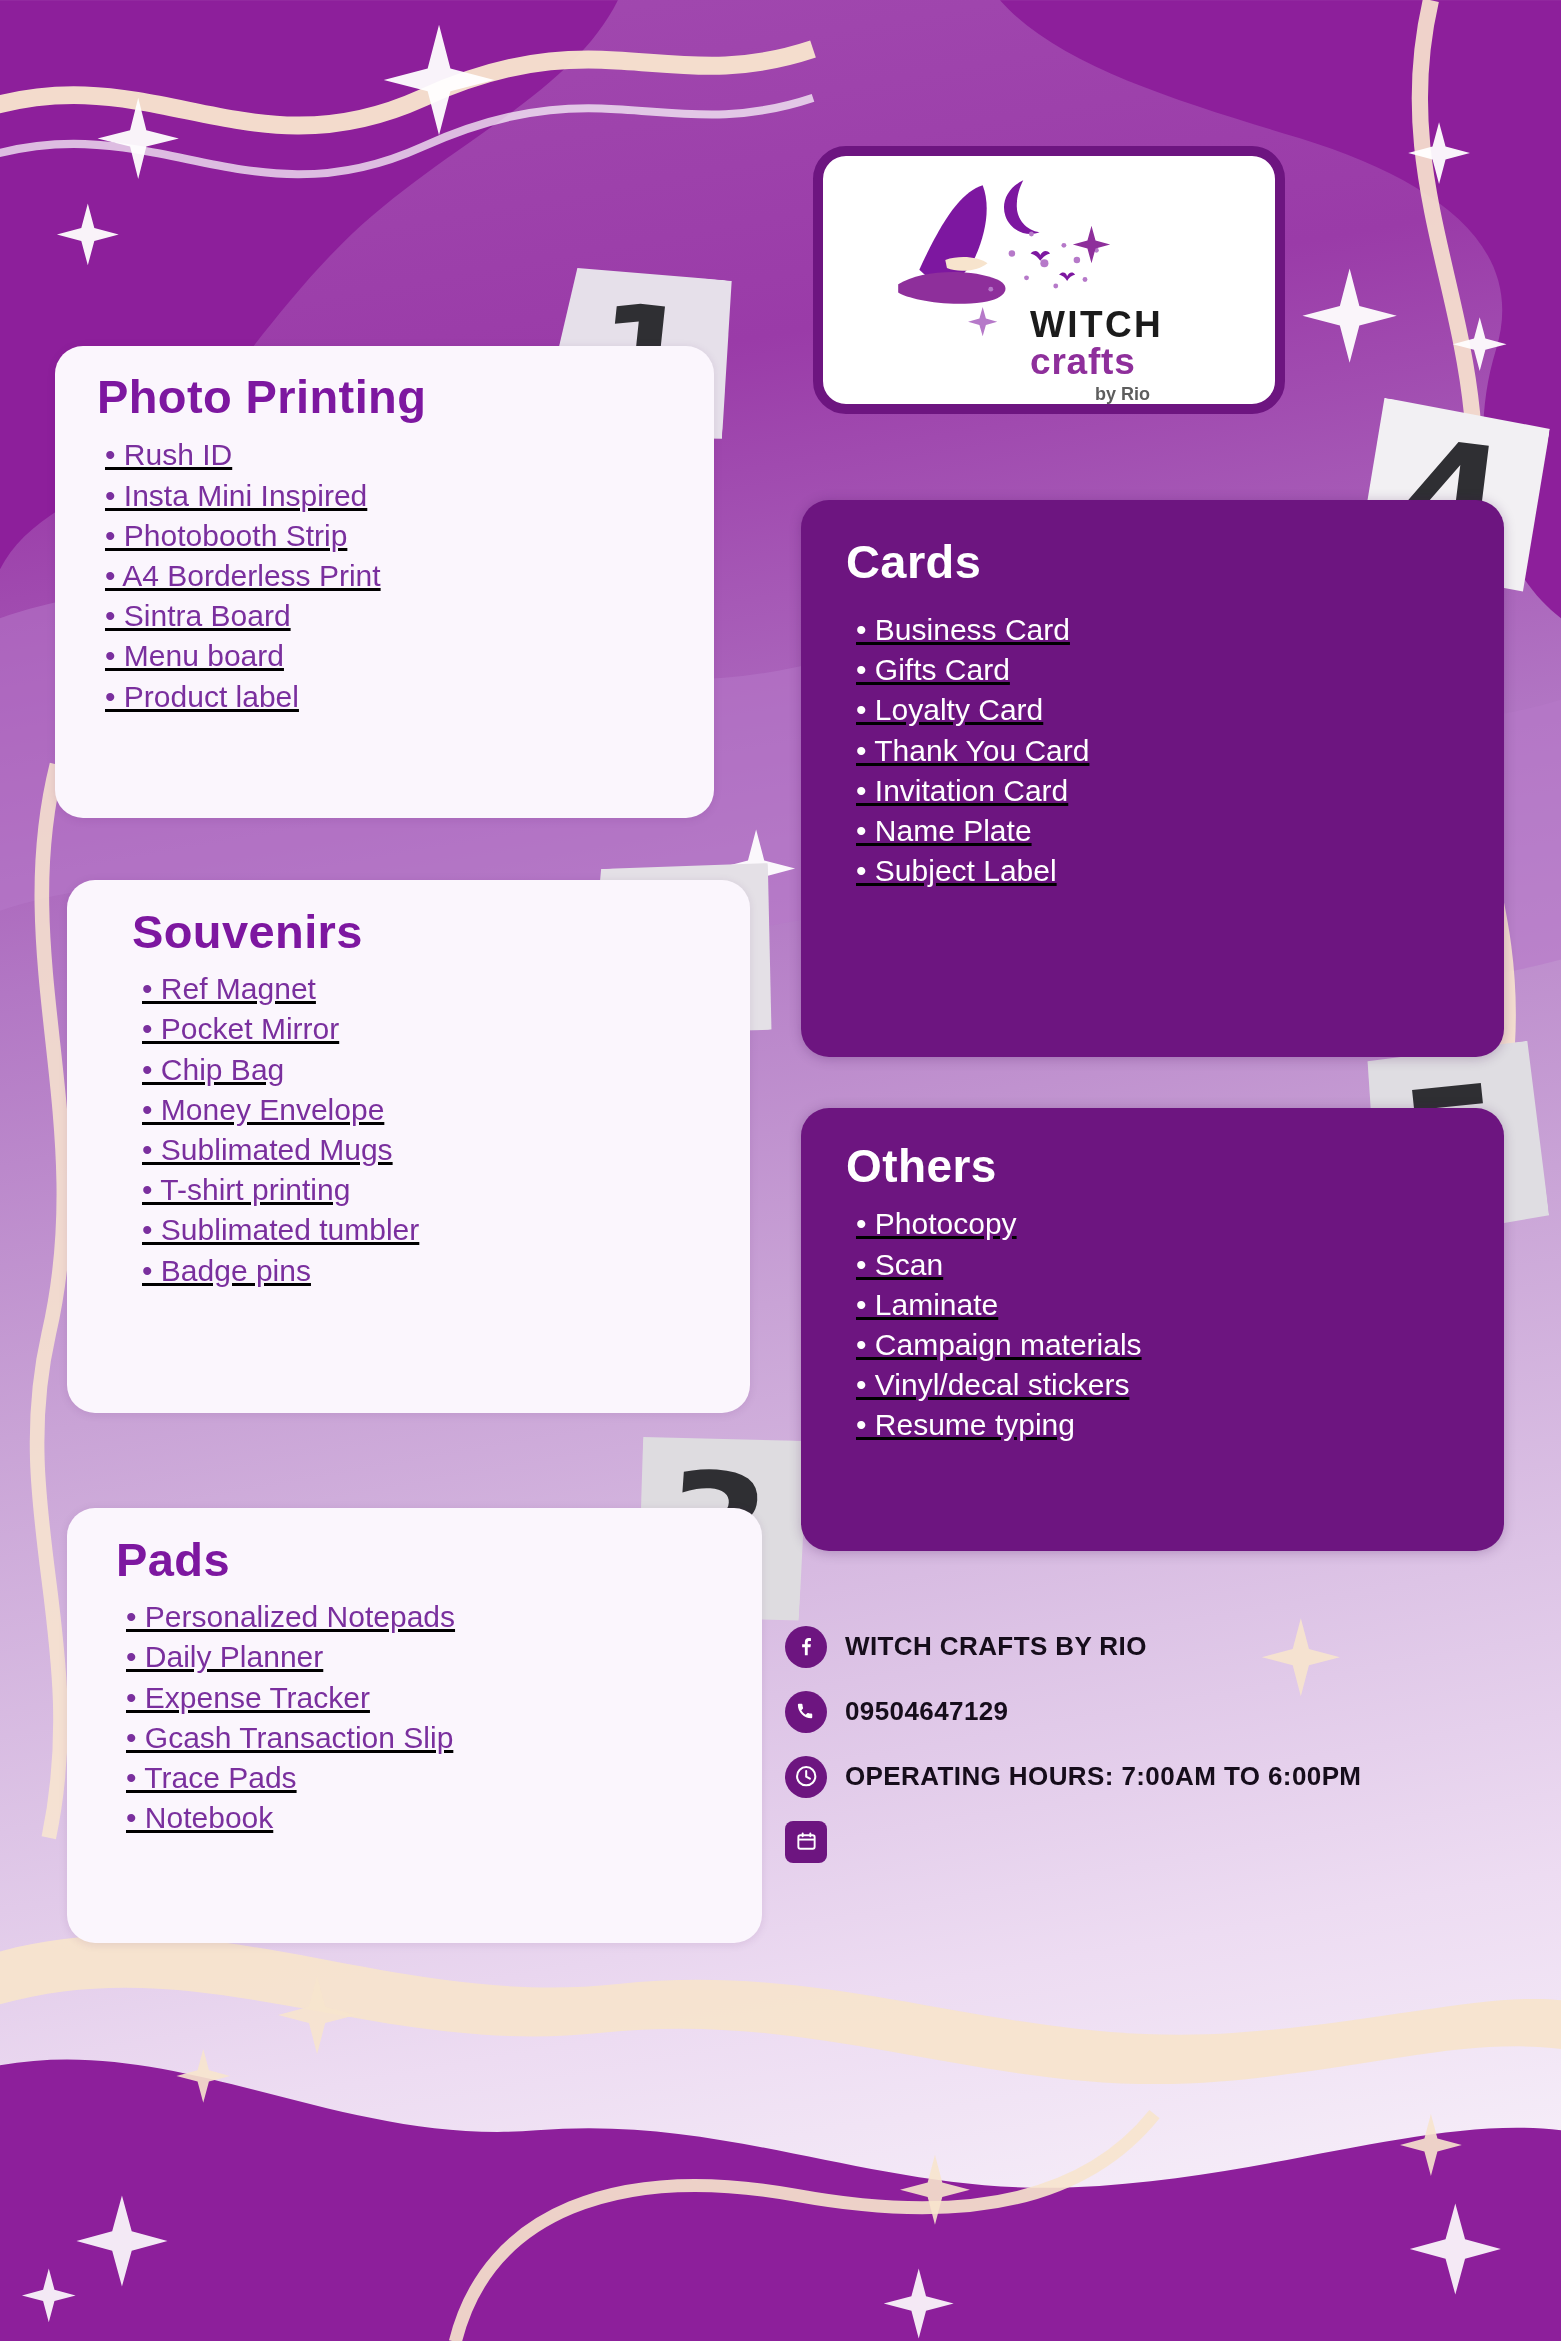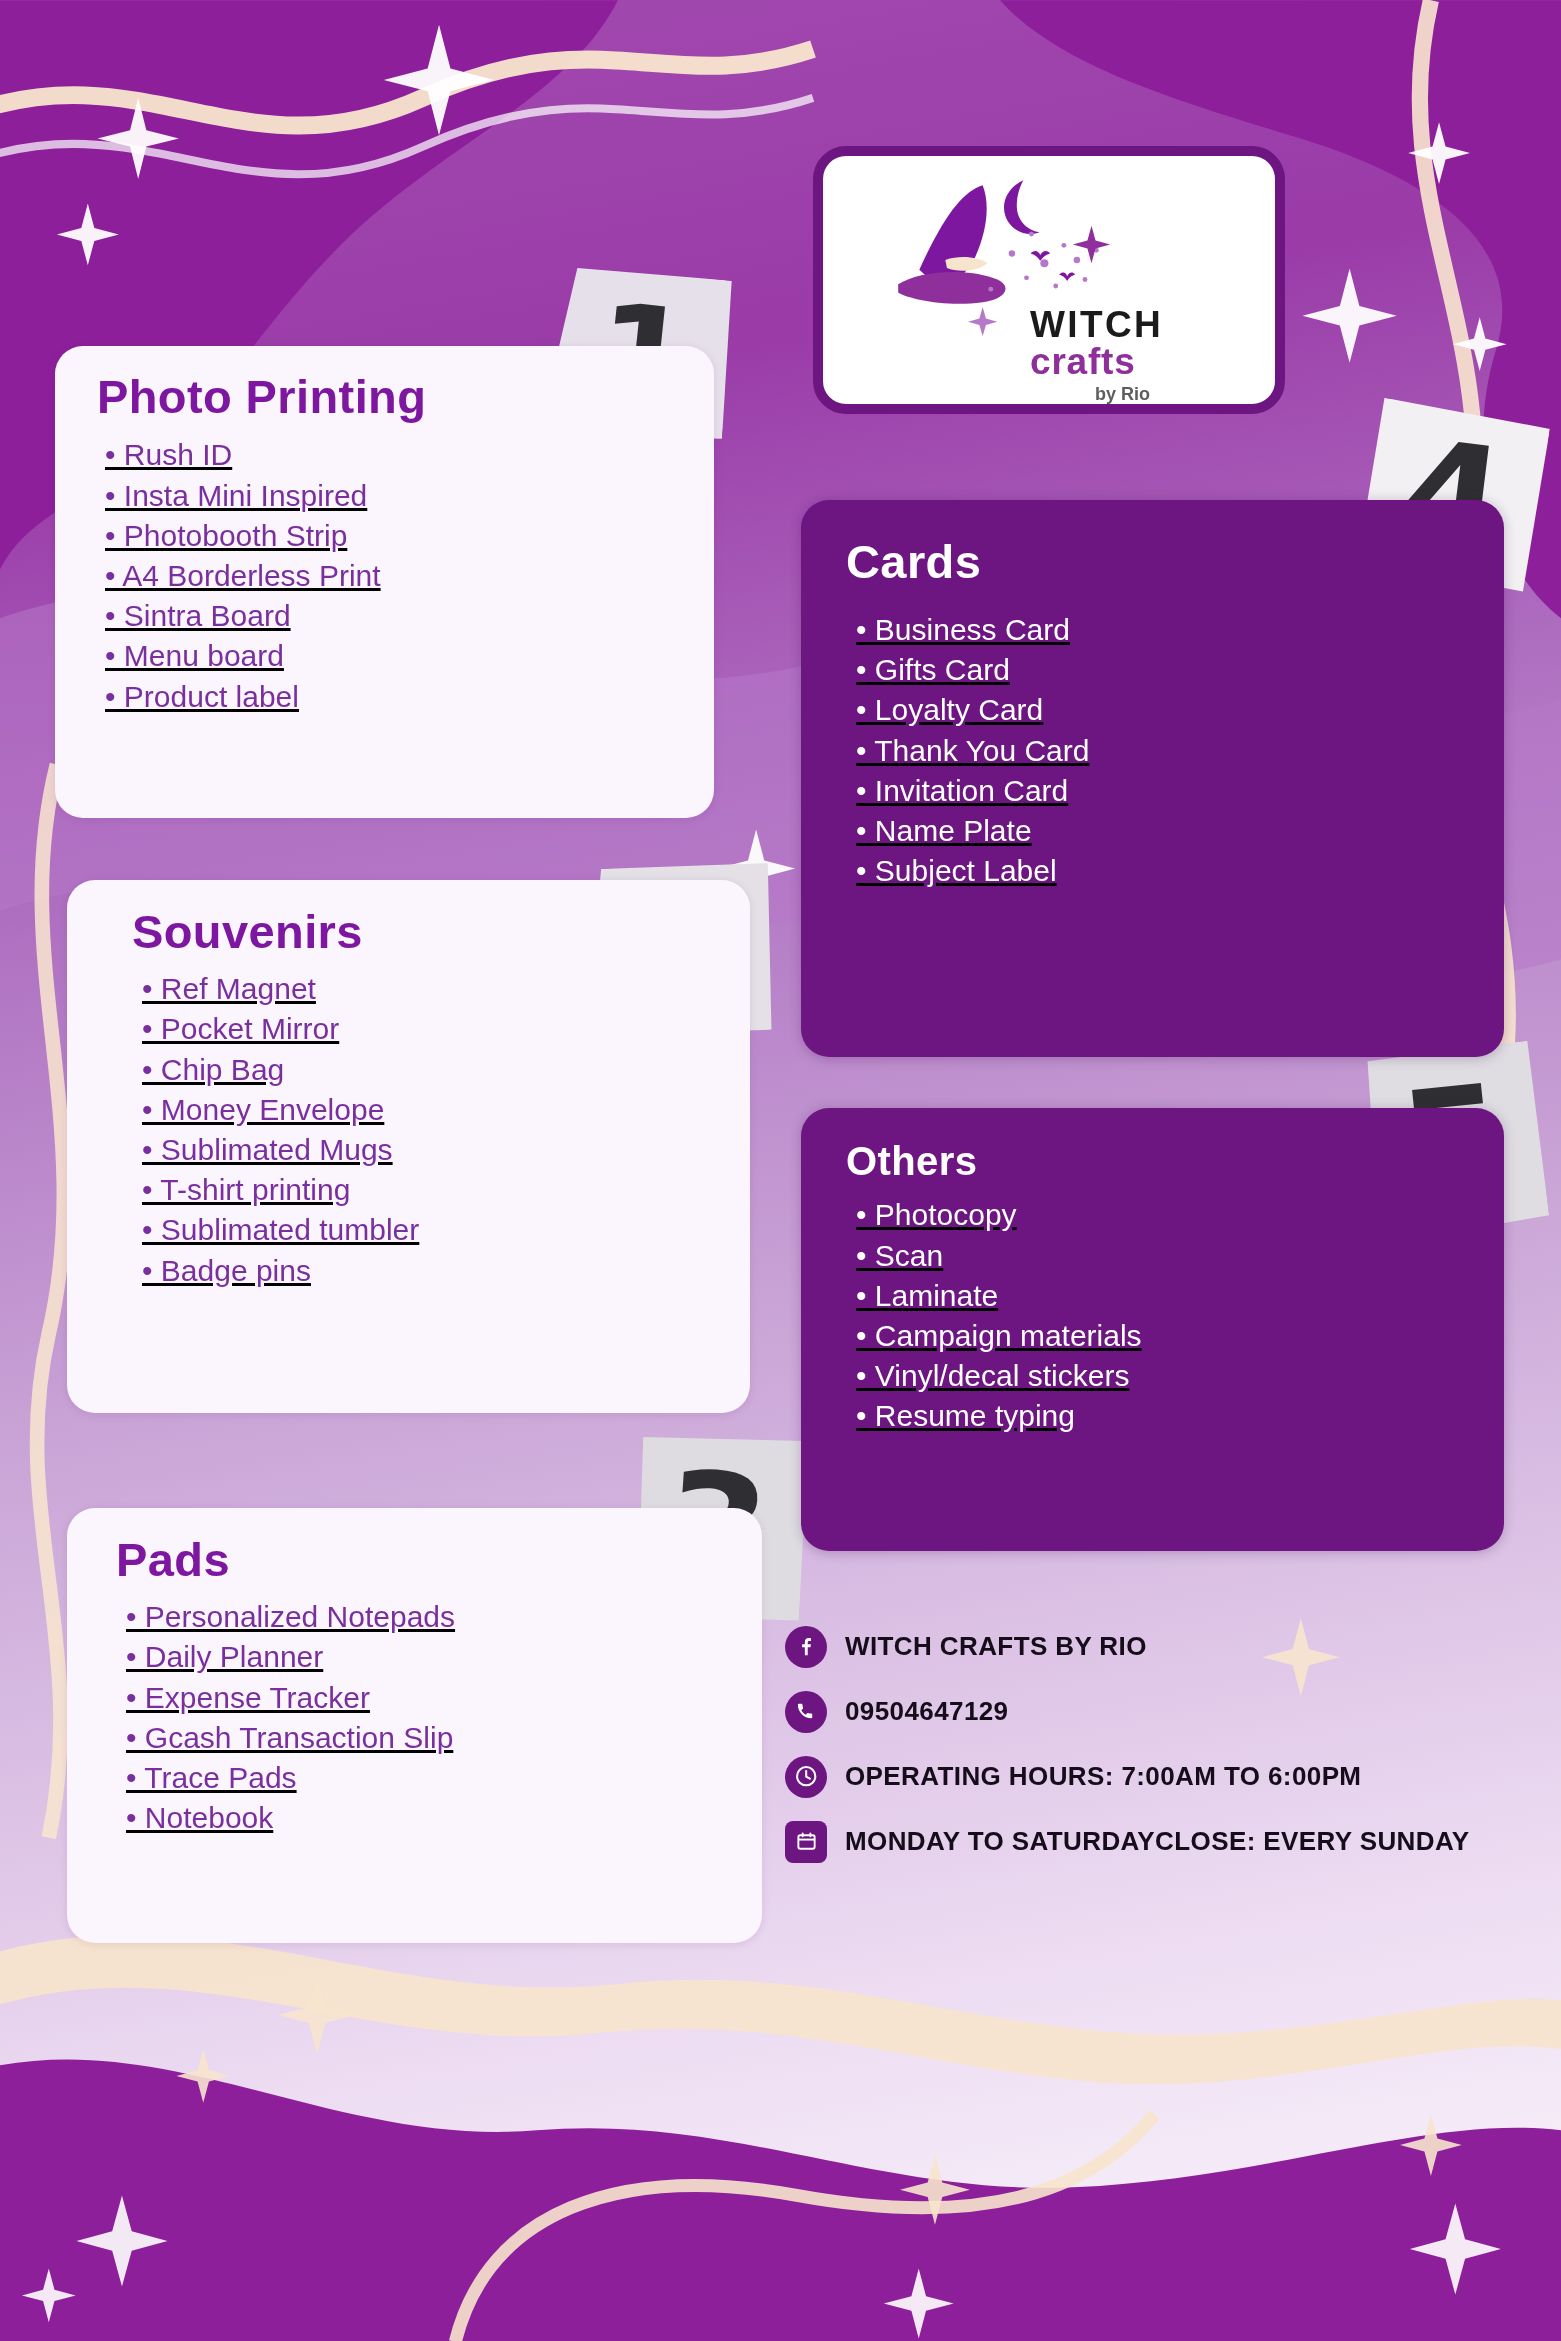--- a/index.html
+++ b/index.html
@@ -65,21 +65,21 @@
 
   #card-souv .card-title   { font-size: 47px; margin: 24.4px 0 9.8px 49px; }
   #card-souv ul.items      { margin: 0 0 0 59px; }
 
   #card-pads .card-title   { font-size: 47px; margin: 24.4px 0 9.8px 49px; }
   #card-pads ul.items      { margin: 0 0 0 59px; }
 
   #card-cards .card-title  { font-size: 47px; margin: 34px 0 21px 45px; }
   #card-cards ul.items     { margin: 0 0 0 55px; }
 
-  #card-others .card-title { font-size: 40px; margin: 31px 0 11.4px 45px; }
+  #card-others .card-title { font-size: 46px; margin: 31px 0 11.4px 45px; }
   #card-others ul.items    { margin: 0 0 0 55px; }
 
   
   #logo-box {
     position: absolute;
     left: 813px; top: 146px;
     width: 472px; height: 268px;
     background: #ffffff;
     border: 10.6px solid #6d1580;
     border-radius: 33px;
@@ -348,18 +348,17 @@
     </div>
 
     <div class="contact-row">
       <span class="cicon sq">
         <svg width="23" height="23" viewBox="0 0 24 24" aria-hidden="true">
           <rect x="3.5" y="5.5" width="17" height="14" rx="2" fill="none" stroke="#ffffff" stroke-width="2"></rect>
           <path d="M3.5 10h17" stroke="#ffffff" stroke-width="2"></path>
           <path d="M8 3.5v3M16 3.5v3" stroke="#ffffff" stroke-width="2" stroke-linecap="round"></path>
         </svg>
       </span>
-      <span class="ctext">MONDAY TO SATURDAYCLOSE: EVERY SUNDAY</span>
     </div>
 
   </div>
 </div>
 
 
 </body></html>

